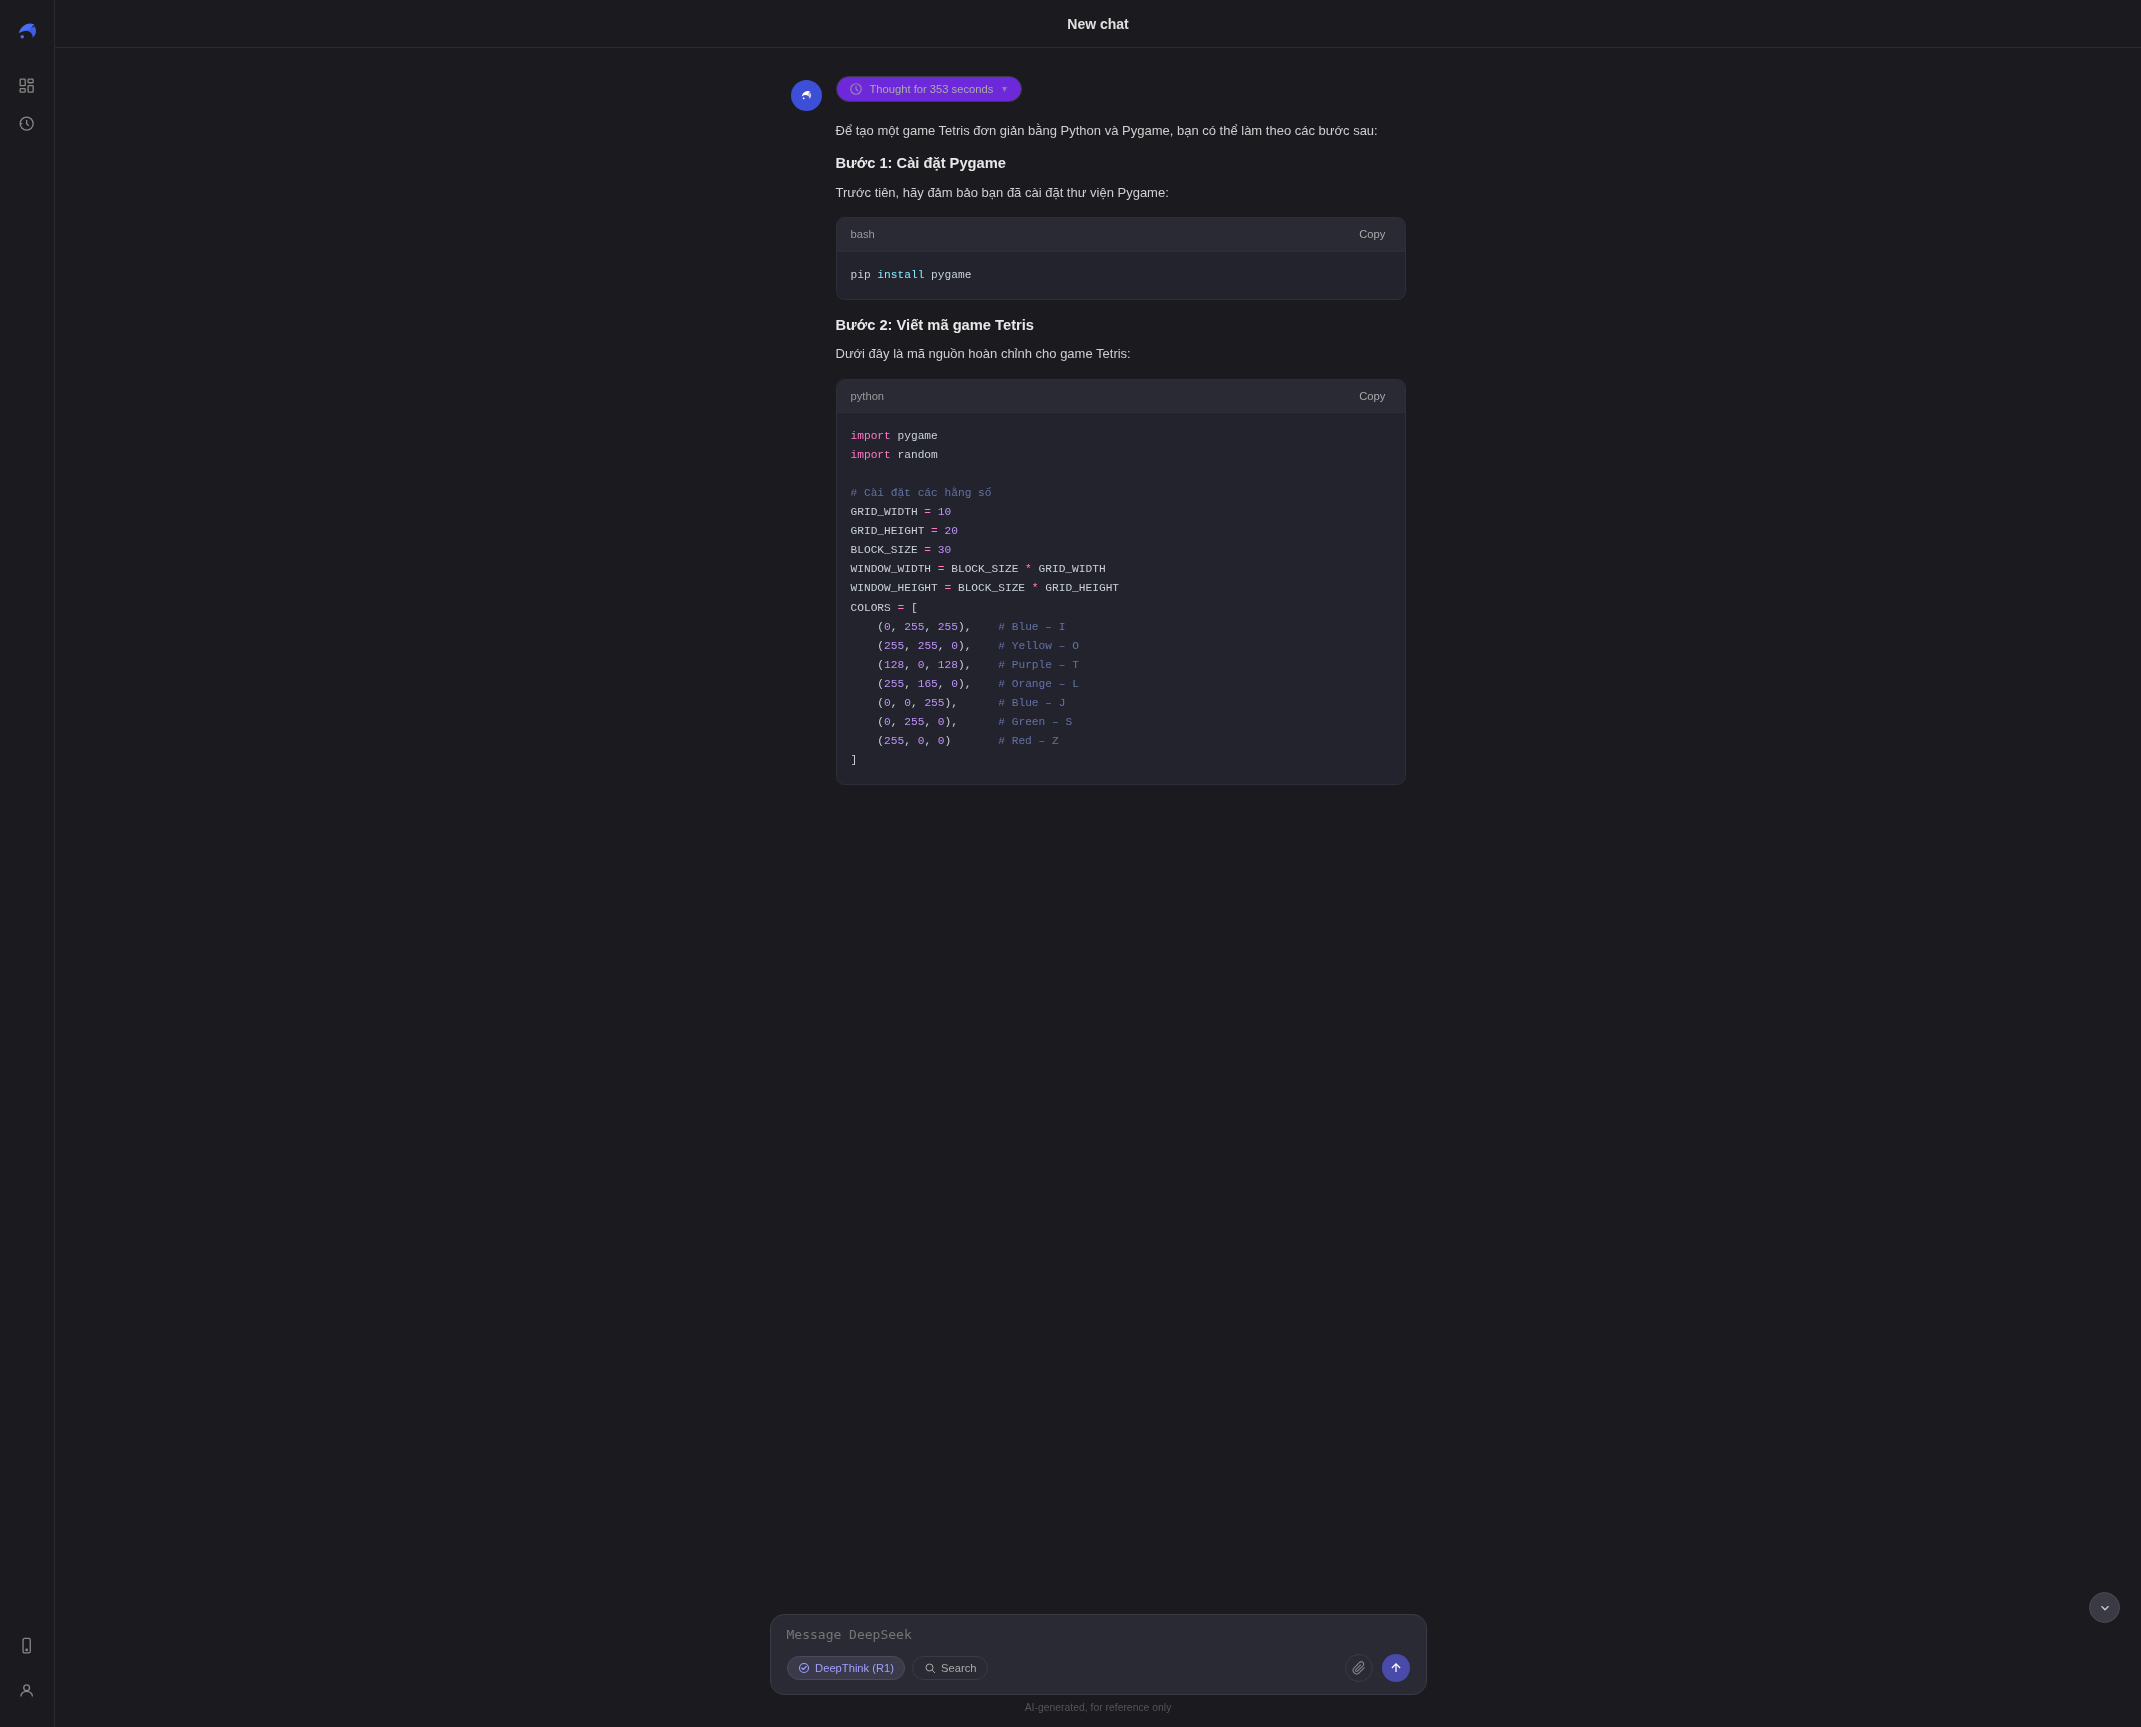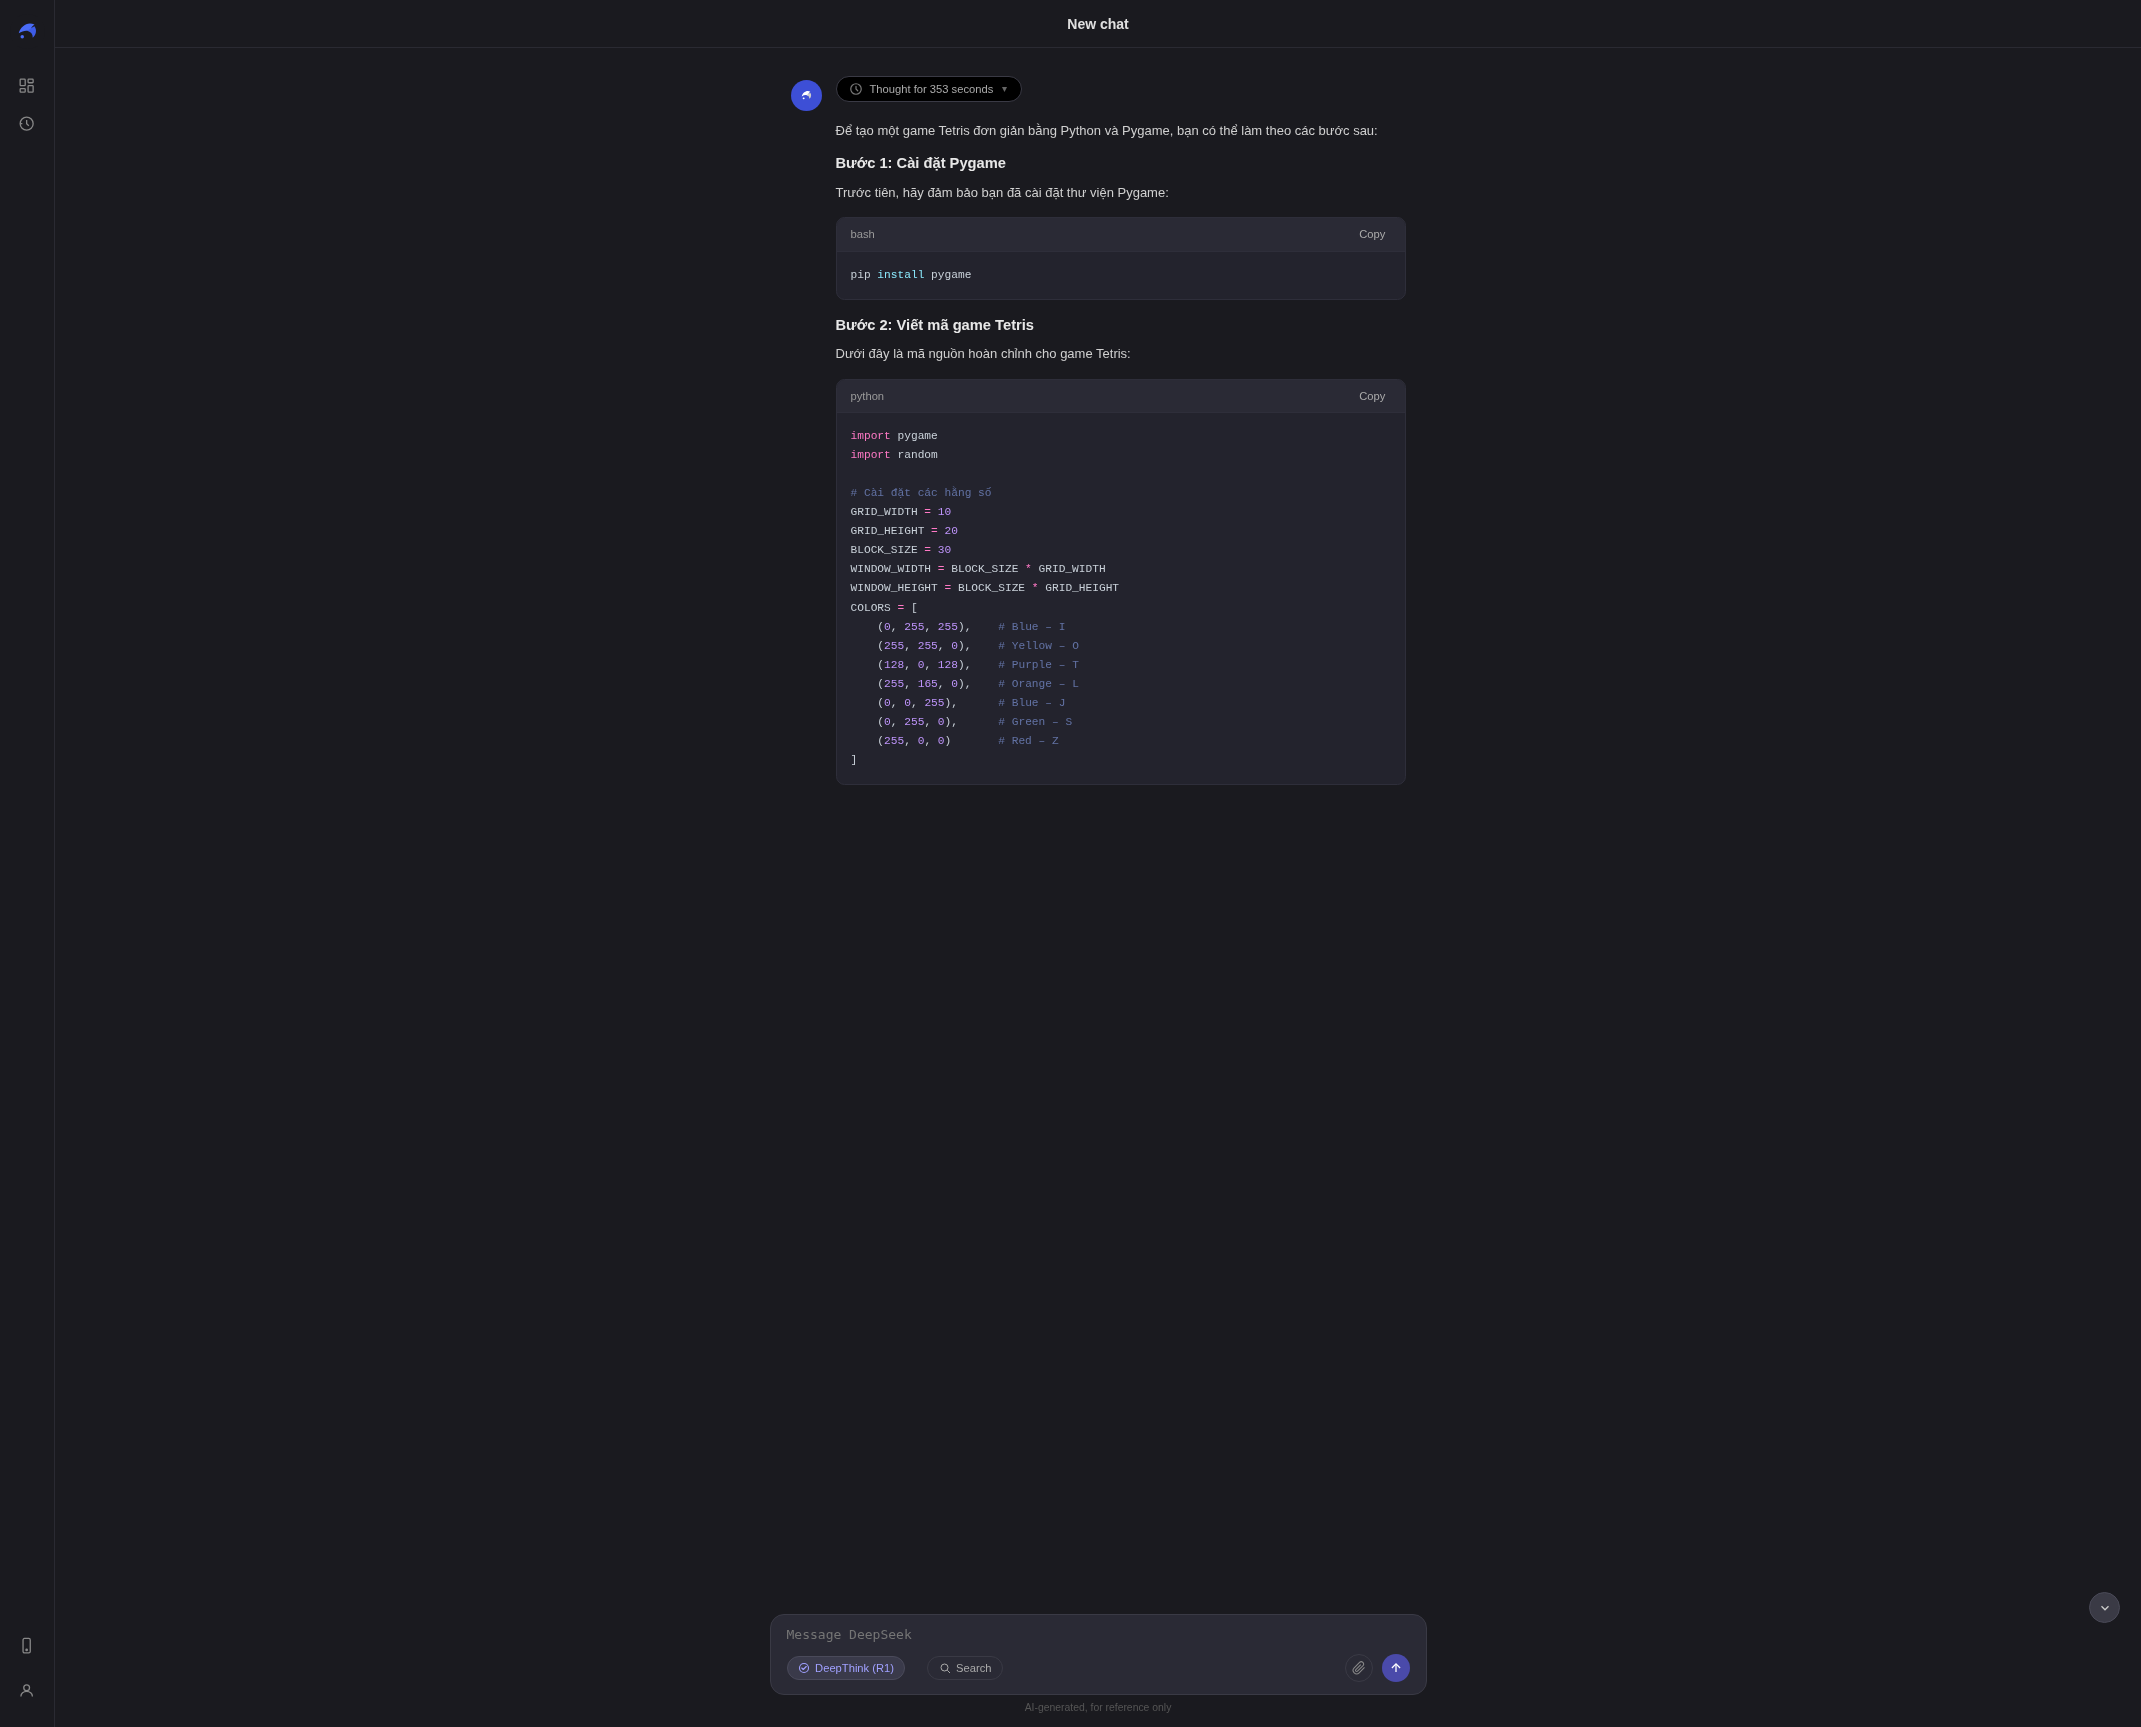--- a/index.html
+++ b/index.html
@@ -113,21 +113,21 @@
 
     .ai-body {
       flex: 1;
     }
 
     
     .thought-badge {
       display: inline-flex;
       align-items: center;
       gap: 7px;
-      background: #000000;
+      background: #6d28d9;
       border: 0.9px solid #3a3a45;
       border-radius: 17.3px;
       padding: 5.2px 12px;
       font-size: 11.2px;
       color: #aaa;
       cursor: pointer;
       margin-bottom: 17.3px;
     }
 
     .thought-icon {
@@ -257,21 +257,21 @@
     .input-toolbar {
       display: flex;
       align-items: center;
       justify-content: space-between;
       margin-top: 8.6px;
     }
 
     .input-tools-left {
       display: flex;
       align-items: center;
-      gap: 22px;
+      gap: 7px;
     }
 
     .deepthink-btn {
       display: flex;
       align-items: center;
       gap: 5.2px;
       background: #3a3a4a;
       border: 0.9px solid #4a4a5a;
       border-radius: 17.3px;
       padding: 5.2px 10.4px;

